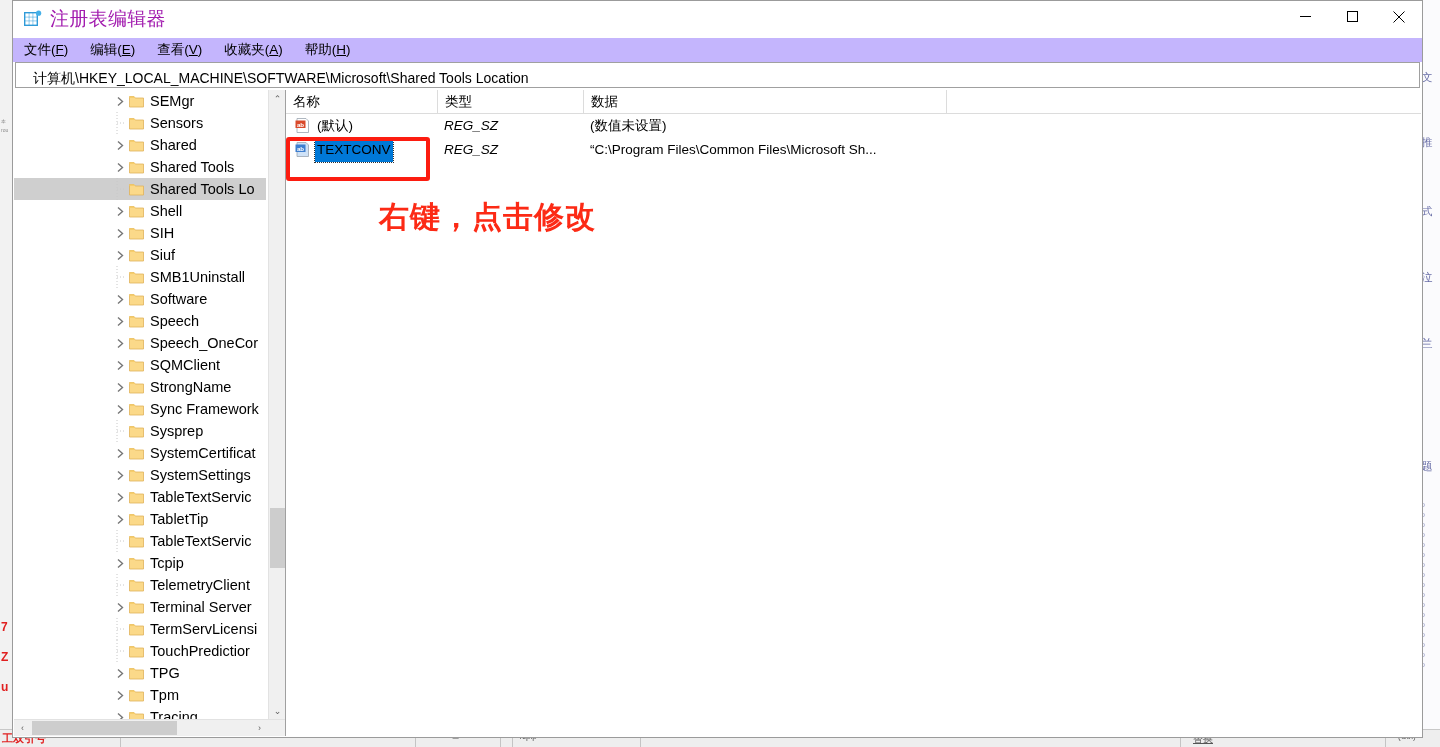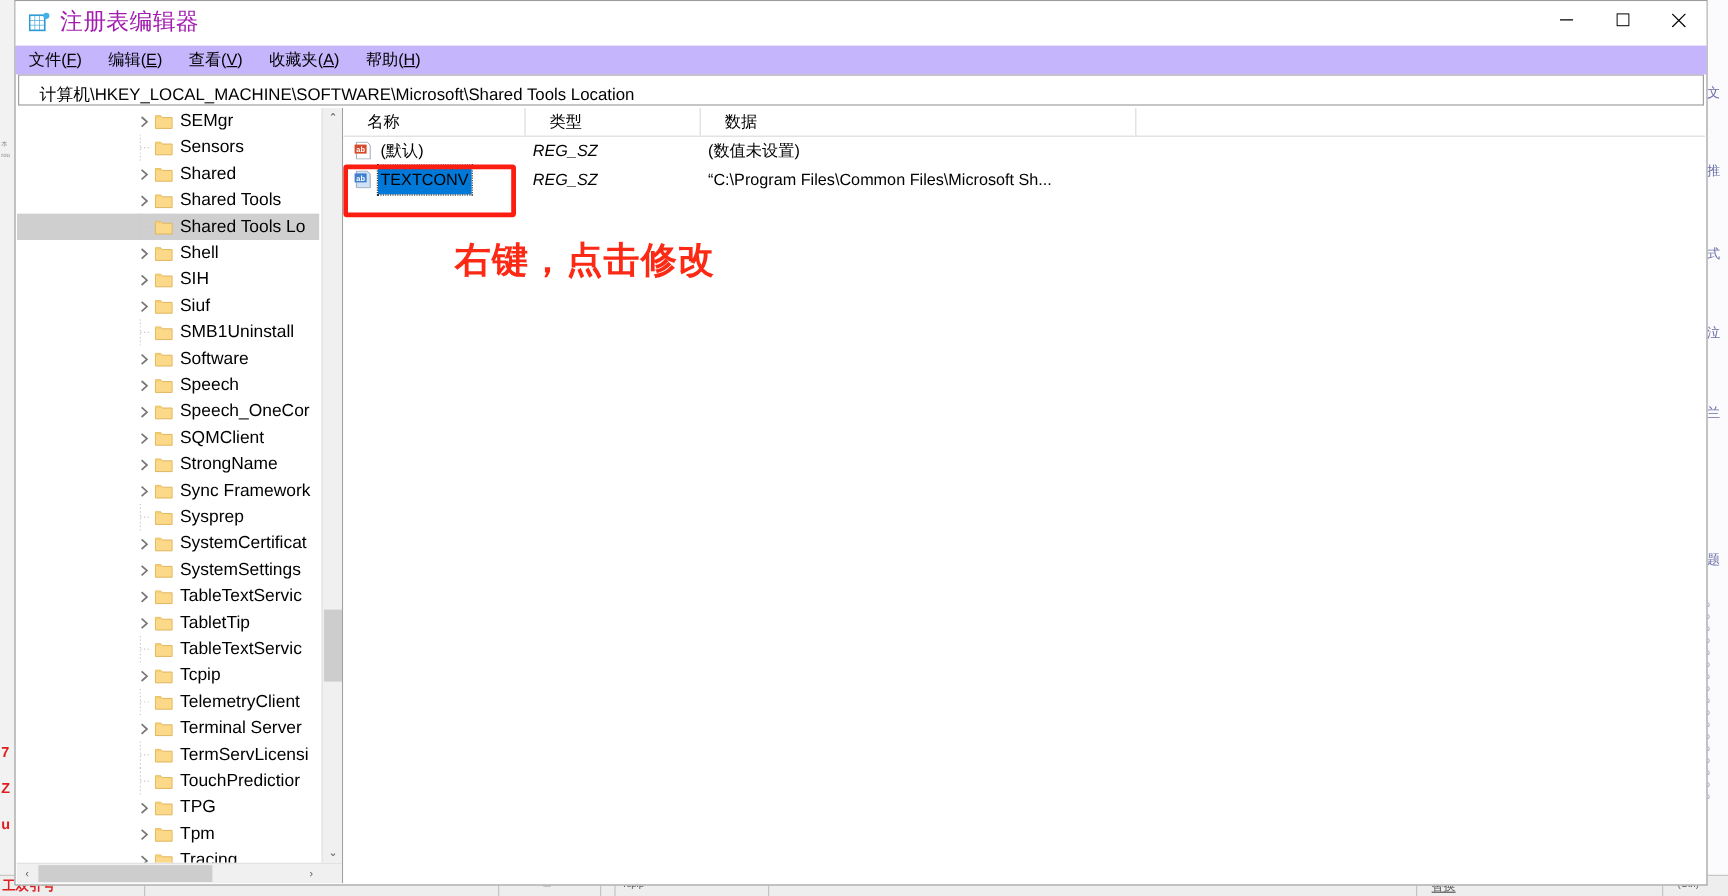--- a/index.html
+++ b/index.html
@@ -163,21 +163,21 @@
   
   #listpane{
     position:relative;flex:1 1 auto;background:#ffffff;overflow:hidden;
   }
   #listheader{
     position:relative;height:23px;background:#ffffff;
     border-bottom:1px solid #dcdcdc;
   }
   .colhdr{
     position:absolute;top:0;height:23px;line-height:23px;font-size:13.5px;
-    color:#000;padding-left:20px;box-sizing:border-box;cursor:default;
+    color:#000;padding-left:7px;box-sizing:border-box;cursor:default;
     border-right:1px solid #dcdcdc;
   }
   #hdr-name{left:0;width:152px;}
   #hdr-type{left:152px;width:146px;}
   #hdr-data{left:298px;width:363px;}
   #hdr-filler{left:661px;width:4px;border-right:none;}
 
   .lrow{
     position:relative;height:24px;display:flex;align-items:center;cursor:default;
   }

